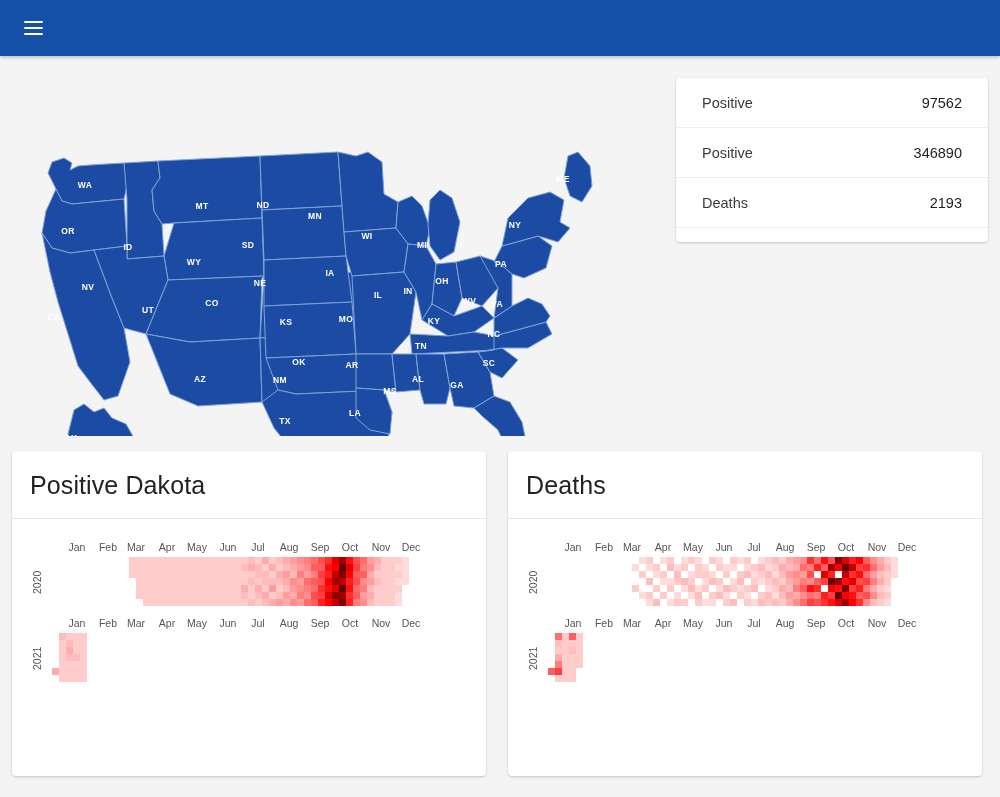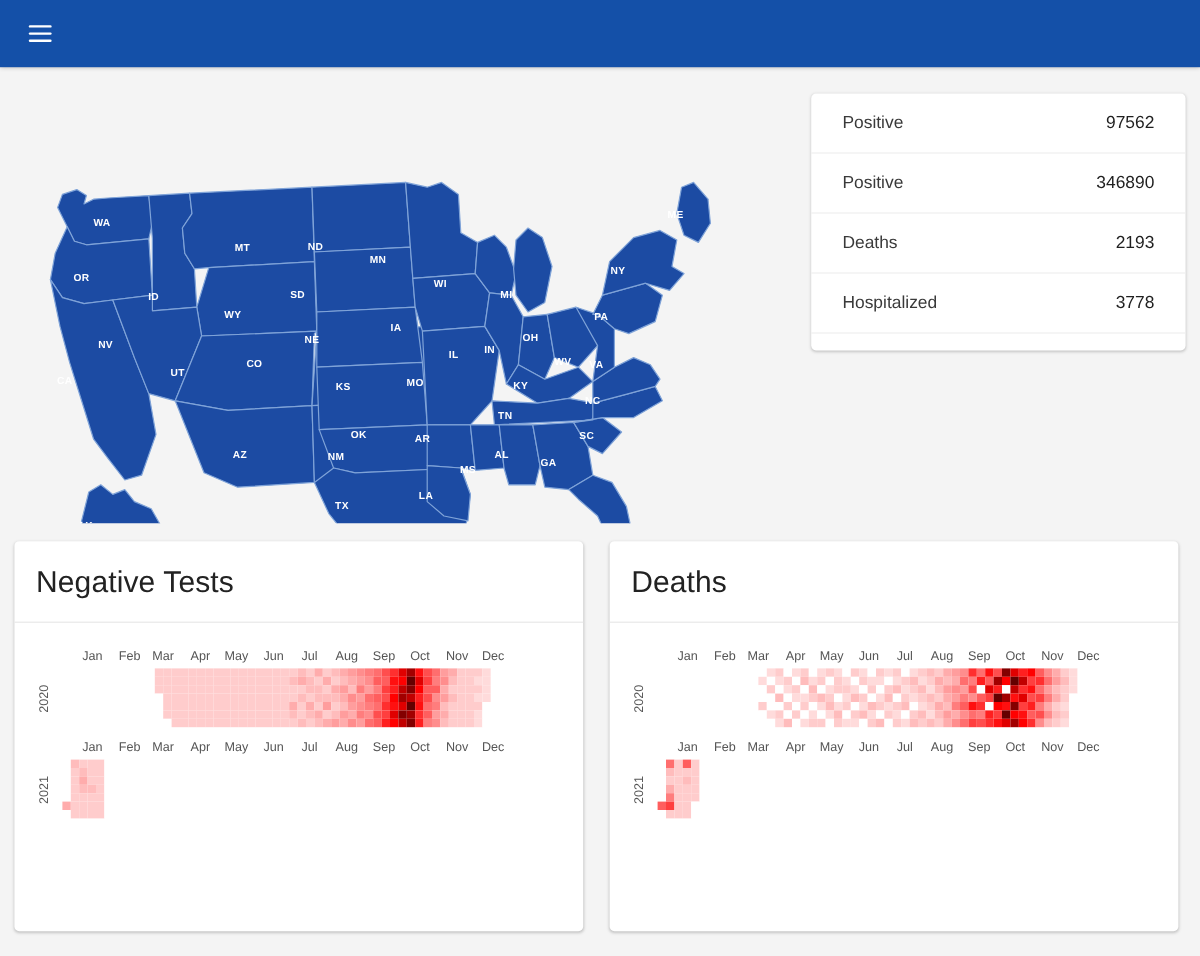--- a/index.html
+++ b/index.html
@@ -290,32 +290,28 @@
             <span class="stat-value">97562</span>
           </div>
           <div class="stat-row">
             <span class="stat-label">Positive</span>
             <span class="stat-value">346890</span>
           </div>
           <div class="stat-row">
             <span class="stat-label">Deaths</span>
             <span class="stat-value">2193</span>
           </div>
-          <div class="stat-row">
-            <span class="stat-label">Hospitalized</span>
-            <span class="stat-value">3778</span>
-          </div>
         </div>
       <div id="stats-foot"></div>
     </div>
   </div>
 
   <div id="chart-row">
     <div class="card chart-card">
-      <div class="chart-title">Negative Tests</div>
+      <div class="chart-title">Positive Dakota</div>
       <div class="chart-body" id="chart-body-0">
           <div class="cal-year">
             <div class="cal-months">
               <span style="left: 25px;">Jan</span>
               <span style="left: 56px;">Feb</span>
               <span style="left: 84px;">Mar</span>
               <span style="left: 115px;">Apr</span>
               <span style="left: 145px;">May</span>
               <span style="left: 176px;">Jun</span>
               <span style="left: 206px;">Jul</span>

